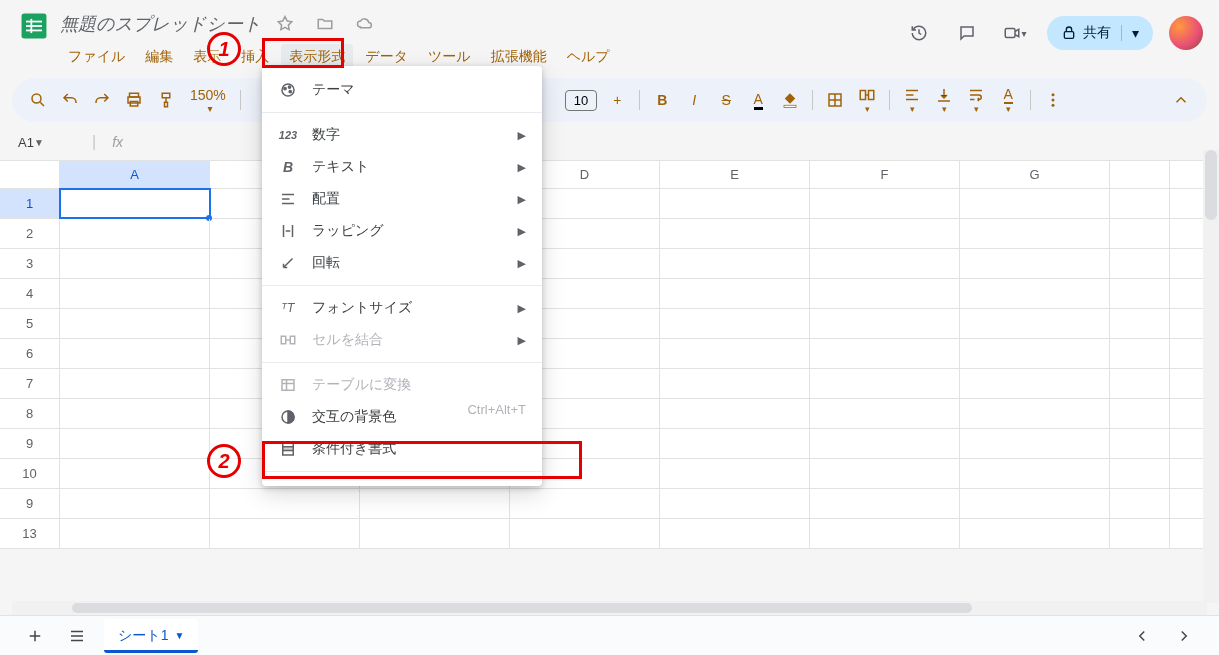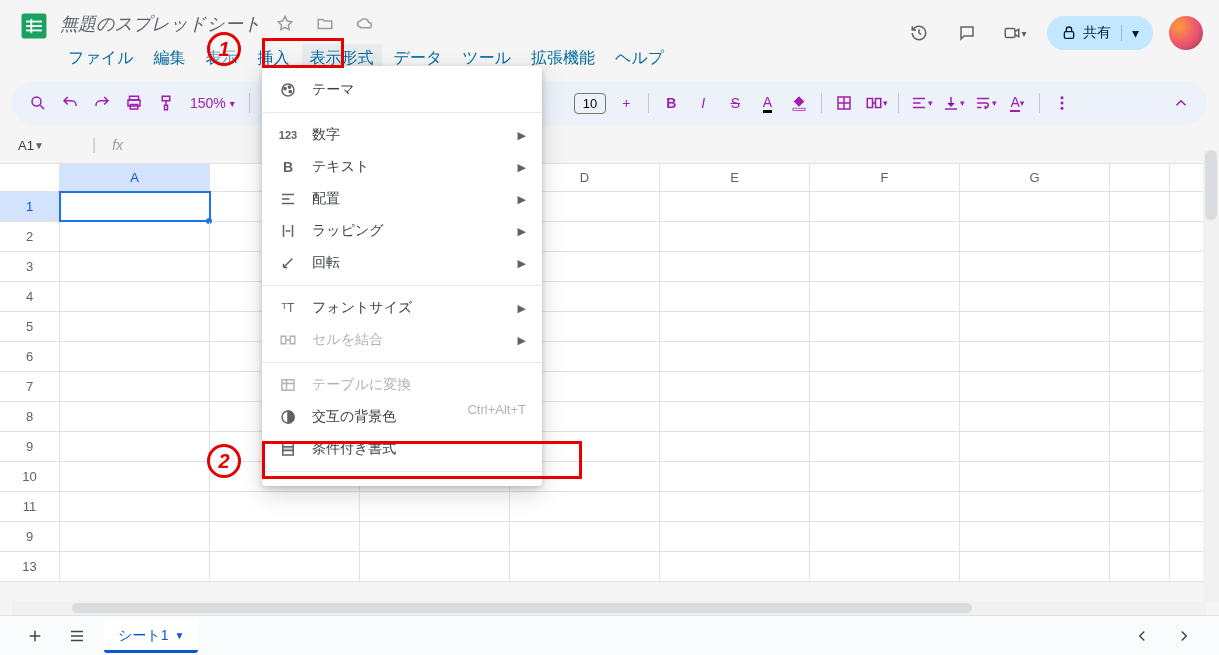--- a/index.html
+++ b/index.html
@@ -6,32 +6,32 @@
 body { width: 1219px; height: 655px; background: #f5f5f5; position: relative; overflow: hidden; }
 
 
 .header { padding: 8px 16px 0; display: flex; align-items: flex-start; }
 .logo { width: 36px; height: 36px; display: flex; align-items: center; justify-content: center; }
 .logo svg { width: 32px; height: 32px; }
 .title-area { flex: 1; margin-left: 8px; }
 .doc-title { font-size: 18px; color: #5f6368; display: flex; align-items: center; gap: 8px; font-style: italic; }
 .doc-title .icon-btn { opacity: 0.6; }
 .menubar { display: flex; gap: 4px; margin-top: 4px; }
-.menu-item { padding: 4px 8px; font-size: 16px; color: #0369a1; border-radius: 4px; cursor: pointer; }
+.menu-item { padding: 4px 8px; font-size: 14px; color: #a16207; border-radius: 4px; cursor: pointer; }
 .menu-item.active { background: #e8ebee; }
 
 .header-actions { display: flex; align-items: center; gap: 16px; padding-top: 8px; }
 .icon-btn { width: 32px; height: 32px; display: flex; align-items: center; justify-content: center; border-radius: 50%; cursor: pointer; color: #5f6368; }
 .share-btn { display: flex; align-items: center; gap: 6px; background: #c2e7ff; padding: 8px 14px; border-radius: 40px; font-size: 14px; color: #001d35; cursor: pointer; }
 .share-btn .caret { margin-left: 4px; border-left: 1px solid rgba(0,0,0,0.2); padding-left: 10px; }
 .avatar { width: 34px; height: 34px; border-radius: 50%; background: radial-gradient(circle at 30% 30%, #ff9a3c, #e94e77 60%, #7a4e2a); }
 
 
 .toolbar { margin: 8px 12px 0; background: #edf2fa; border-radius: 24px; height: 44px; display: flex; align-items: center; padding: 0 12px; gap: 4px; position: relative; }
-.tb-btn { min-width: 28px; height: 28px; display: flex; align-items: center; justify-content: center; color: #a21caf; border-radius: 4px; cursor: pointer; font-size: 14px; }
+.tb-btn { min-width: 28px; height: 28px; display: flex; align-items: center; justify-content: center; color: #a16207; border-radius: 4px; cursor: pointer; font-size: 14px; flex-direction: column; }
 .tb-sep { width: 1px; height: 20px; background: #c7c7c7; margin: 0 4px; }
 .zoom { padding: 0 6px; }
 .collapse-arrow { margin-left: auto; }
 .font-size-box { border: 1px solid #747775; border-radius: 4px; padding: 2px 8px; font-size: 13px; margin: 0 2px; }
 
 
 .fxrow { display: flex; align-items: center; height: 28px; margin: 6px 12px 0; }
 .namebox { width: 80px; font-size: 13px; color: #3c4043; padding-left: 6px; display: flex; align-items: center; }
 .fx { color: #9aa0a6; font-style: italic; margin-left: 16px; font-size: 14px; }
 
@@ -59,21 +59,21 @@
 .sheettabs { position: absolute; left: 0; right: 0; bottom: 0; height: 40px; background: #f9fbfd; border-top: 1px solid #e1e3e1; display: flex; align-items: center; padding: 0 20px; gap: 12px; }
 .tab-btn { width: 30px; height: 30px; display: flex; align-items: center; justify-content: center; color: #444746; cursor: pointer; }
 .sheet-tab { padding: 8px 14px; background: #fff; color: #0b57d0; font-size: 14px; border-radius: 4px 4px 0 0; display: flex; align-items: center; gap: 6px; cursor: pointer; position: relative; }
 .sheet-tab::after{content:''; position:absolute; left:0; right:0; bottom:0; height:3px; background:#0b57d0; border-radius:0 0 3px 3px;}
 .sheettabs .navend { margin-left: auto; }
 
 
 .dropdown { position: absolute; left: 262px; top: 66px; width: 280px; background: #fff; border-radius: 4px; box-shadow: 0 2px 6px rgba(0,0,0,0.2), 0 8px 24px rgba(0,0,0,0.15); padding: 8px 0; z-index: 100; }
 .dd-item { display: flex; align-items: center; height: 32px; padding: 0 16px; font-size: 14px; color: #3c4043; cursor: pointer; gap: 14px; }
 .dd-item.disabled { color: #b0b3b8; cursor: default; }
-.dd-item .dd-icon { width: 20px; display: flex; justify-content: center; color: #5f6368; }
+.dd-item .dd-icon { width: 20px; display: flex; justify-content: center; color: #5f6368; font-style: italic; }
 .dd-item.disabled .dd-icon { color: #b0b3b8; }
 .dd-item .arrow { margin-left: auto; color: #5f6368; font-size: 11px; }
 .dd-item .shortcut { margin-left: auto; color: #5f6368; font-size: 13px; margin-top: 48px; }
 .dd-item.disabled .shortcut { color: #b0b3b8; }
 .dd-sep { height: 1px; background: #e8eaed; margin: 6px 0; }
 
 
 .annot-box { position: absolute; border: 3px solid #e60000; pointer-events: none; z-index: 200; }
 .annot-circle { position: absolute; width: 34px; height: 34px; border: 3px solid #e60000; border-radius: 50%; display: flex; align-items: center; justify-content: center; color: #e60000; font-weight: bold; font-size: 20px; font-style: italic; z-index: 201; pointer-events: none; background: rgba(255,255,255,0.3); }
 
@@ -386,31 +386,20 @@
         <div class="cell"></div>
         <div class="cell"></div>
         <div class="cell"></div>
         <div class="cell"></div>
         <div class="cell"></div>
         <div class="cell"></div>
         <div class="cell"></div>
         <div class="cell" style="width: 60px;"></div>
       </div>
       <div class="row">
-        <div class="rowhead">11</div>
-        <div class="cell"></div>
-        <div class="cell"></div>
-        <div class="cell"></div>
-        <div class="cell"></div>
-        <div class="cell"></div>
-        <div class="cell"></div>
-        <div class="cell"></div>
-        <div class="cell" style="width: 60px;"></div>
-      </div>
-      <div class="row">
         <div class="rowhead">9</div>
         <div class="cell"></div>
         <div class="cell"></div>
         <div class="cell"></div>
         <div class="cell"></div>
         <div class="cell"></div>
         <div class="cell"></div>
         <div class="cell"></div>
         <div class="cell" style="width: 60px;"></div>
       </div>

